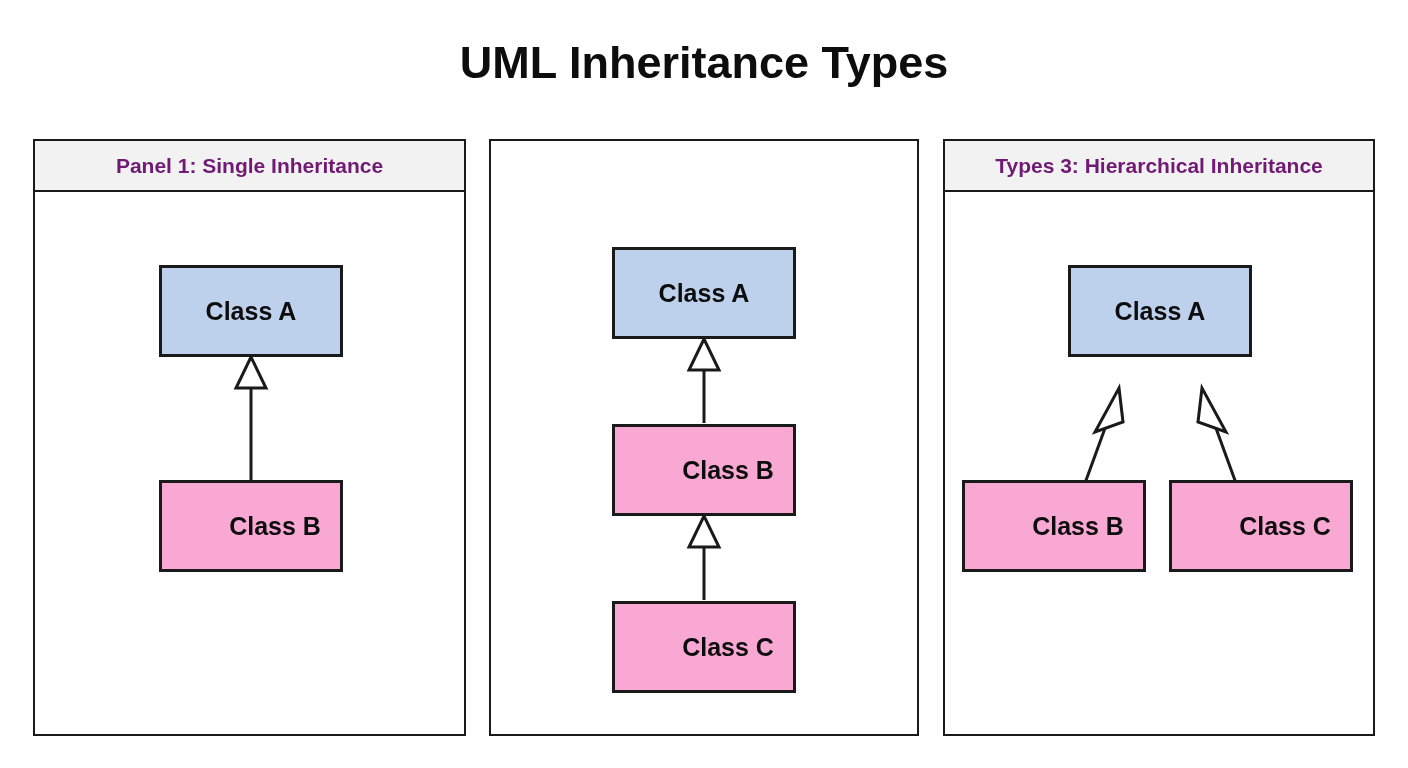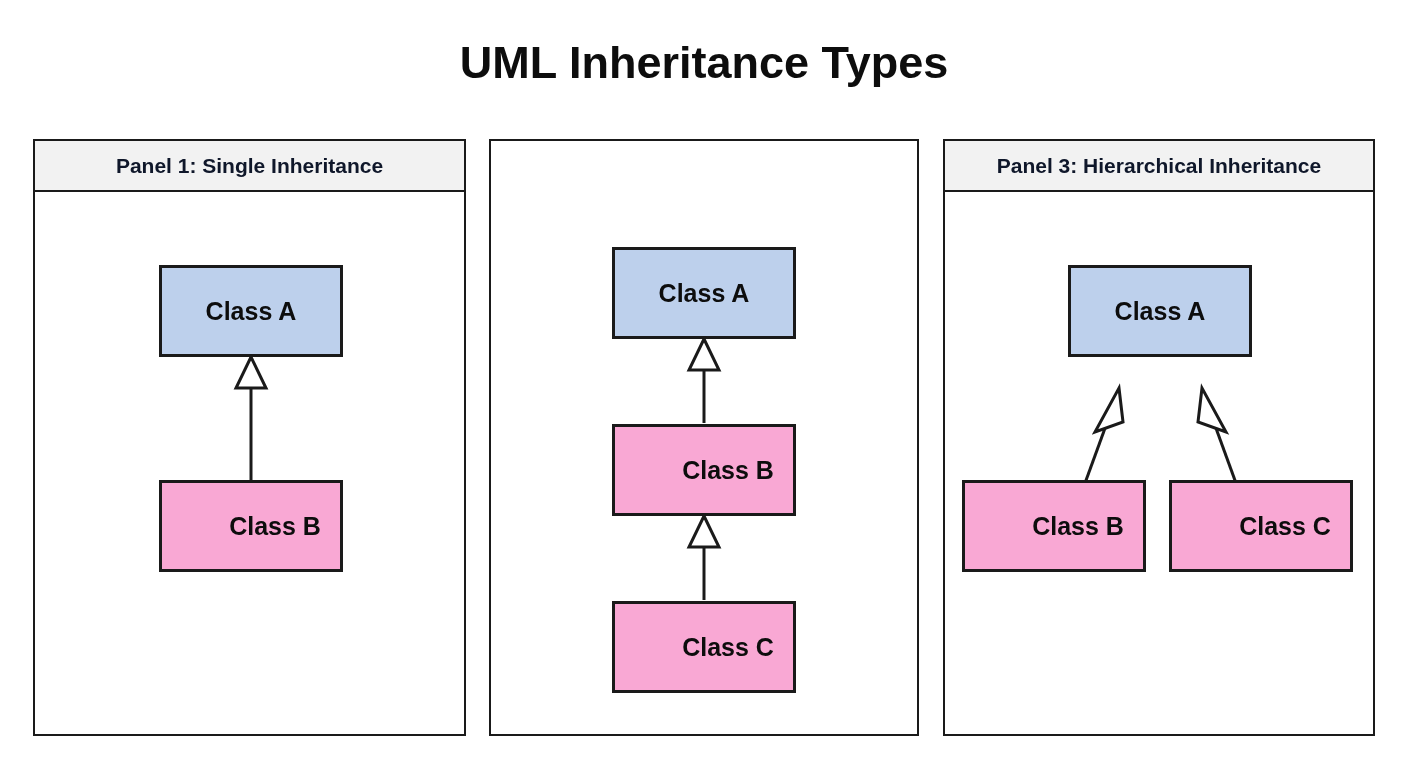--- a/index.html
+++ b/index.html
@@ -54,21 +54,21 @@
     box-sizing: border-box;
     border-bottom: 2px solid #1a1a1a;
     background: #f2f2f2;
     display: flex;
     align-items: center;
     justify-content: center;
   }
   .panel-header-text {
     font-size: 21px;
     font-weight: bold;
-    color: #0f172a;
+    color: #701a75;
     white-space: nowrap;
   }
   .panel-body {
     position: absolute;
     left: 0;
     top: 51px;
     right: 0;
     bottom: 0;
     overflow: hidden;
   }
@@ -173,21 +173,21 @@
 
       <div class="class-box fill-green" style="left:121px; top:409px;">
         <span class="class-label">Class C</span>
       </div>
 
     </div>
   </div>
 
   <div class="panel" id="panel-3">
     <div class="panel-header">
-      <span class="panel-header-text">Panel 3: Hierarchical Inheritance</span>
+      <span class="panel-header-text">Types 3: Hierarchical Inheritance</span>
     </div>
     <div class="panel-body">
 
       <svg class="connectors" viewBox="0 0 428 542" preserveAspectRatio="none">
 
         <line class="conn-line" x1="112" y1="368" x2="163" y2="228"></line>
         <polygon class="conn-arrowhead" points="174,196 178,230 150,240"></polygon>
 
         <line class="conn-line" x1="319" y1="368" x2="268" y2="228"></line>
         <polygon class="conn-arrowhead" points="257,196 253,230 281,240"></polygon>

